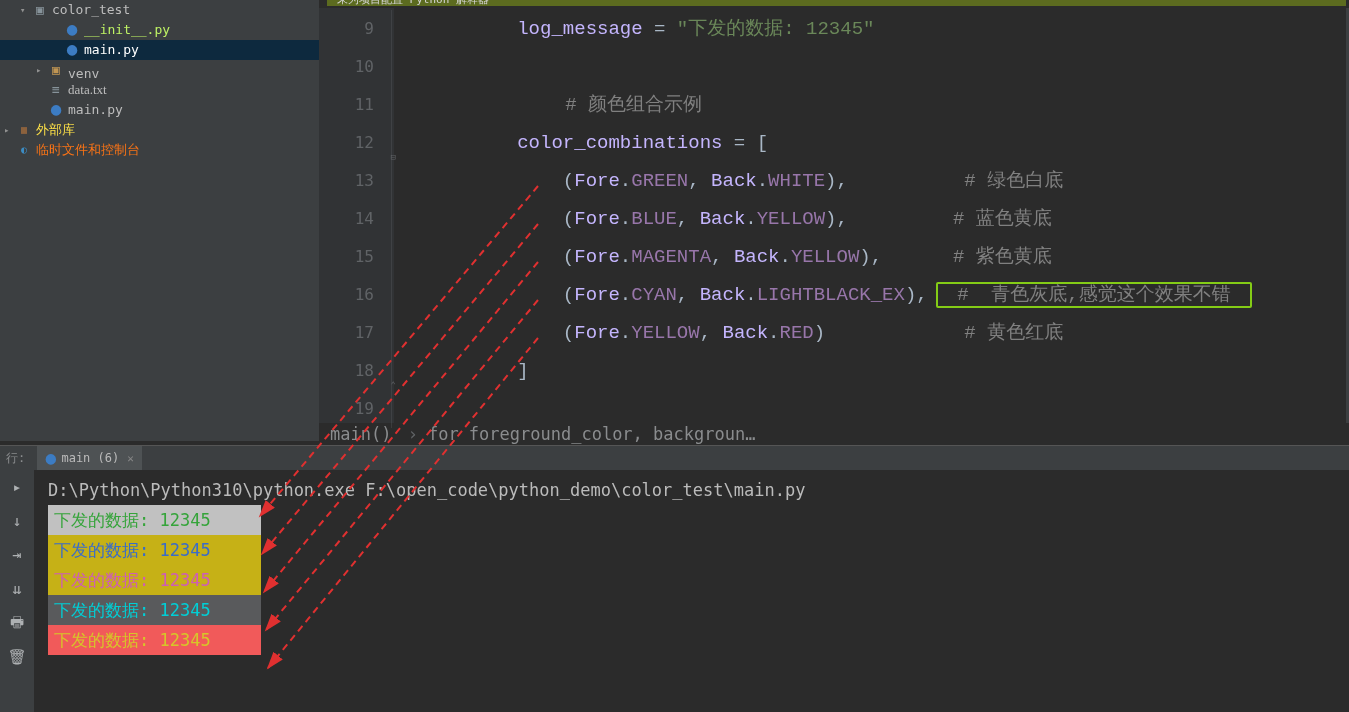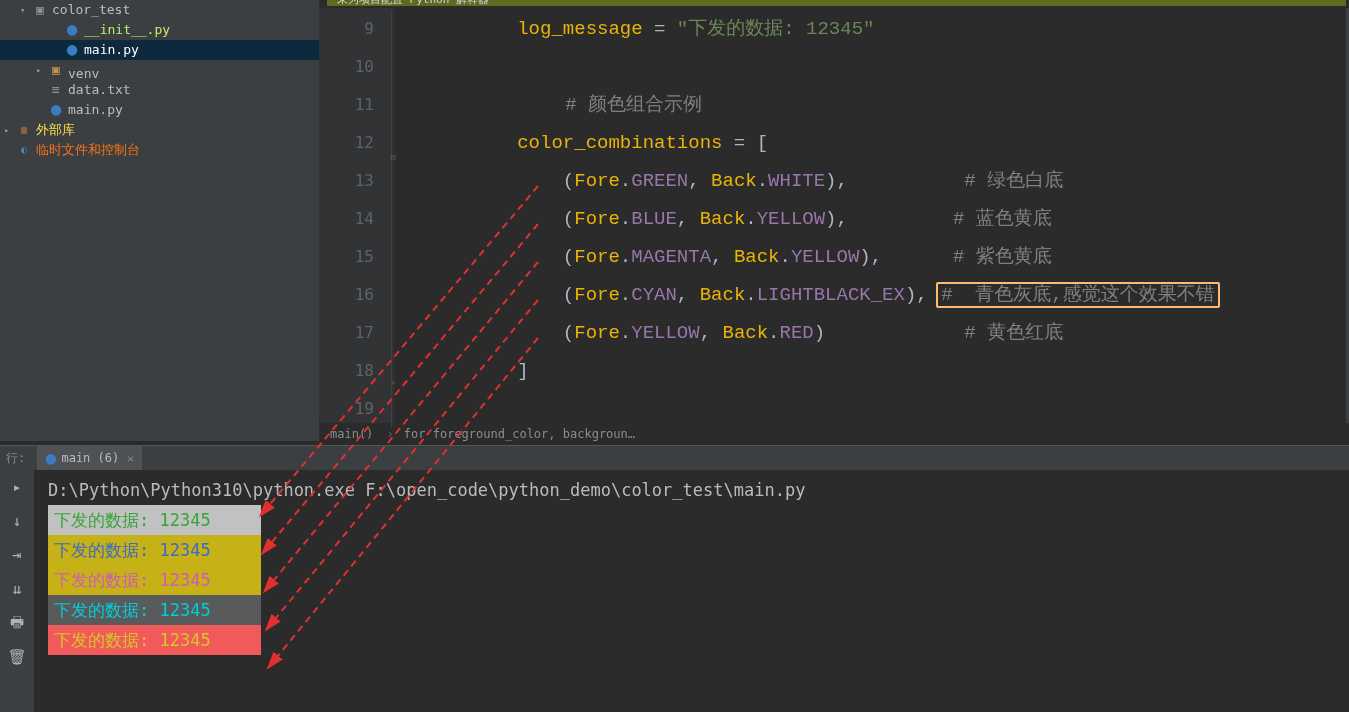--- a/index.html
+++ b/index.html
@@ -122,37 +122,37 @@
   overflow: hidden;
 }
 .code-line {
   height: 38px;
   line-height: 38px;
   padding-left: 32px;
 }
 .kw-str { color: #6a8759; }
 .kw-comment { color: #808080; margin-left: 48px; }
 .kw-prop { color: #9876aa; margin-top: 36px; }
-.kw-ident { color: #eab308; }
+.kw-ident { color: #c4b5fd; }
 .kw-op { color: #a9b7c6; }
 
 .red-box {
-  border: 2px solid #fdba74;
+  border: 2px solid #84cc16;
   border-radius: 2px;
-  padding: 0 3px;
+  padding: 0 19px;
   margin-left: -3px;
 }
 
 
 .breadcrumb {
   position: absolute;
   left: 330px;
   top: 423px;
   height: 22px;
-  font-size: 12px;
+  font-size: 17px;
   color: #8a8c8e;
   display: flex;
   align-items: center;
   gap: 10px;
 }
 .breadcrumb span::after { content: "  ›"; color: #606366; margin-left: 6px;}
 .breadcrumb span:last-child::after { content: ""; }
 
 
 .run-toolbar {
@@ -274,21 +274,21 @@
       <span style="color: rgb(255, 255, 255);">main.py</span>
     </div>
     <div class="tree-row indent-2">
       <span class="arrow">▸</span>
       <span class="icon folder-icon-orange">▣</span>
       <span style="color: rgb(189, 189, 189); margin-top: 8px;">venv</span>
     </div>
     <div class="tree-row indent-2">
       <span class="arrow"></span>
       <span class="icon file-icon">≡</span>
-      <span style="color: rgb(189, 189, 189);">data.txt</span>
+      <span style="color: rgb(189, 189, 189); font-family: Liberation Serif, serif;">data.txt</span>
     </div>
     <div class="tree-row indent-2">
       <span class="arrow"></span>
       <span class="icon py-icon">⬤</span>
       <span style="color: rgb(189, 189, 189);">main.py</span>
     </div>
     <div class="tree-row indent-0">
       <span class="arrow">▸</span>
       <span class="icon lib-icon">▥</span>
       <span style="color: #fde047;">外部库</span>

